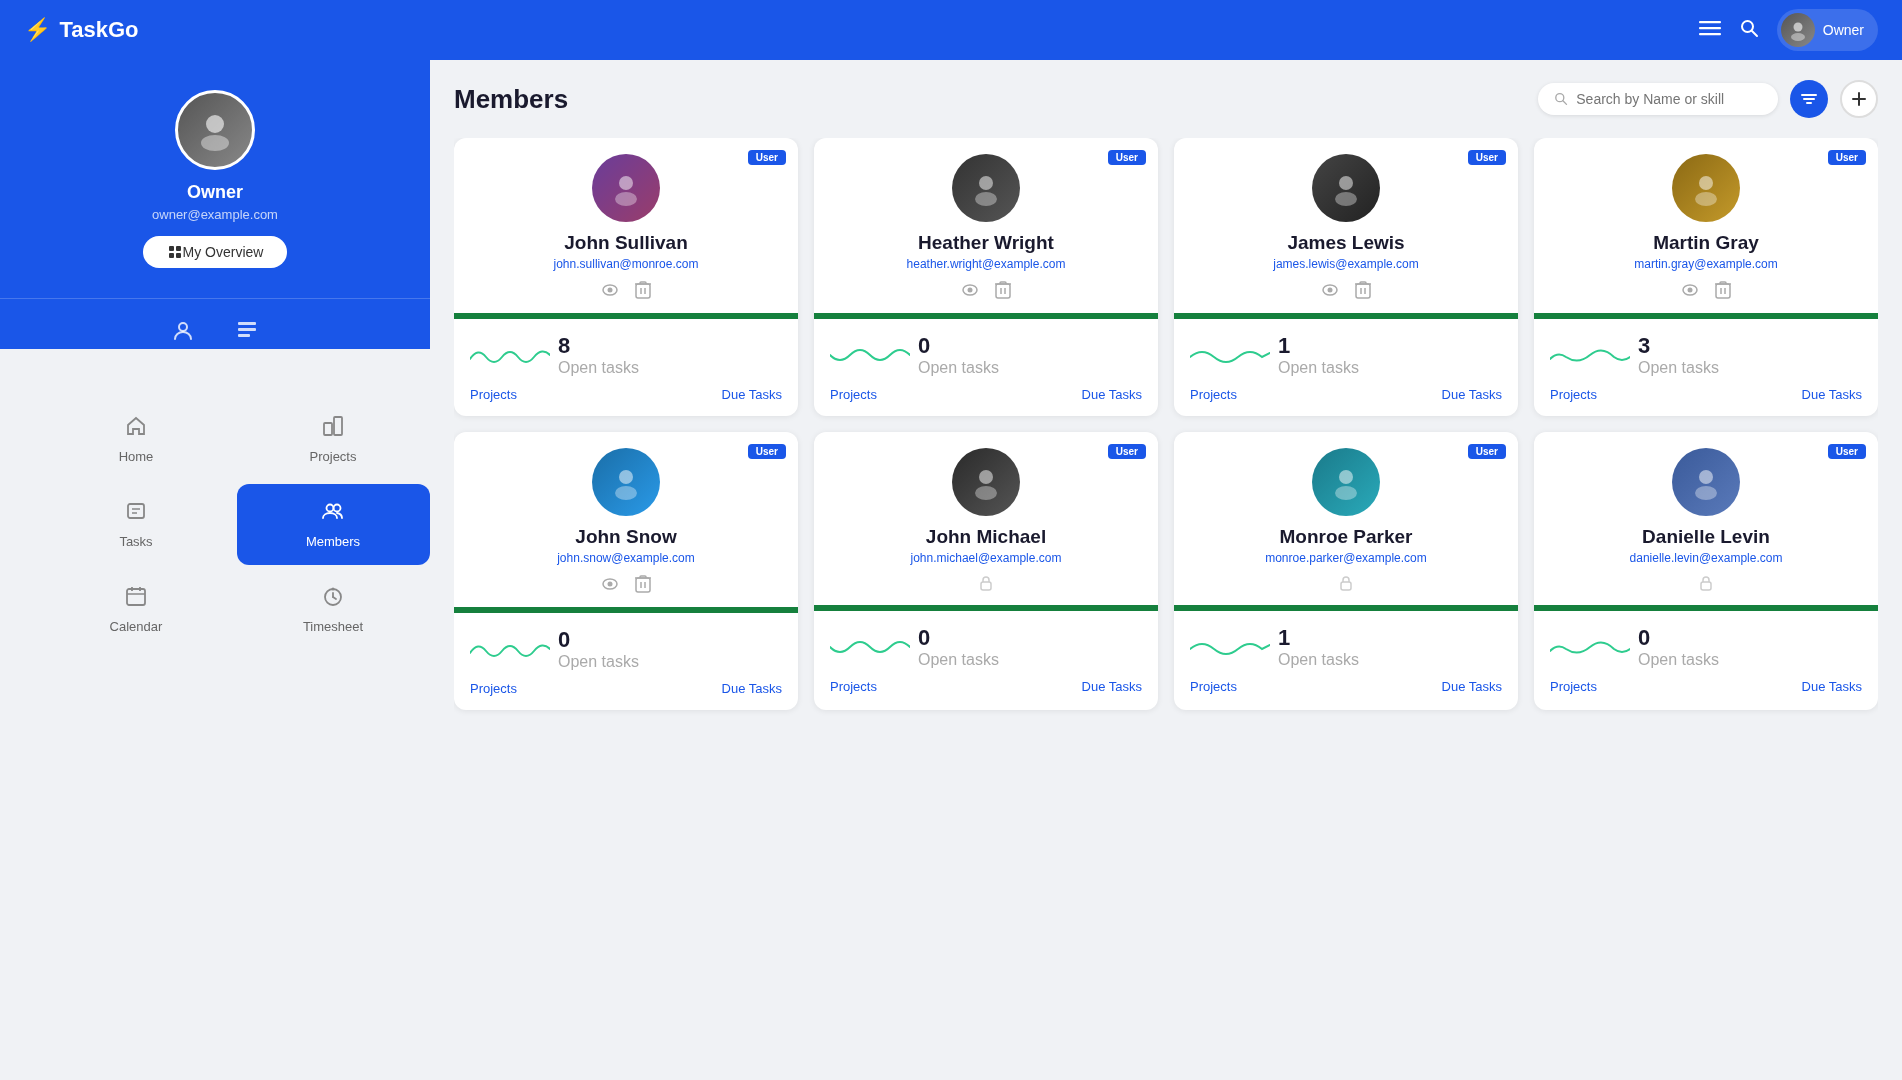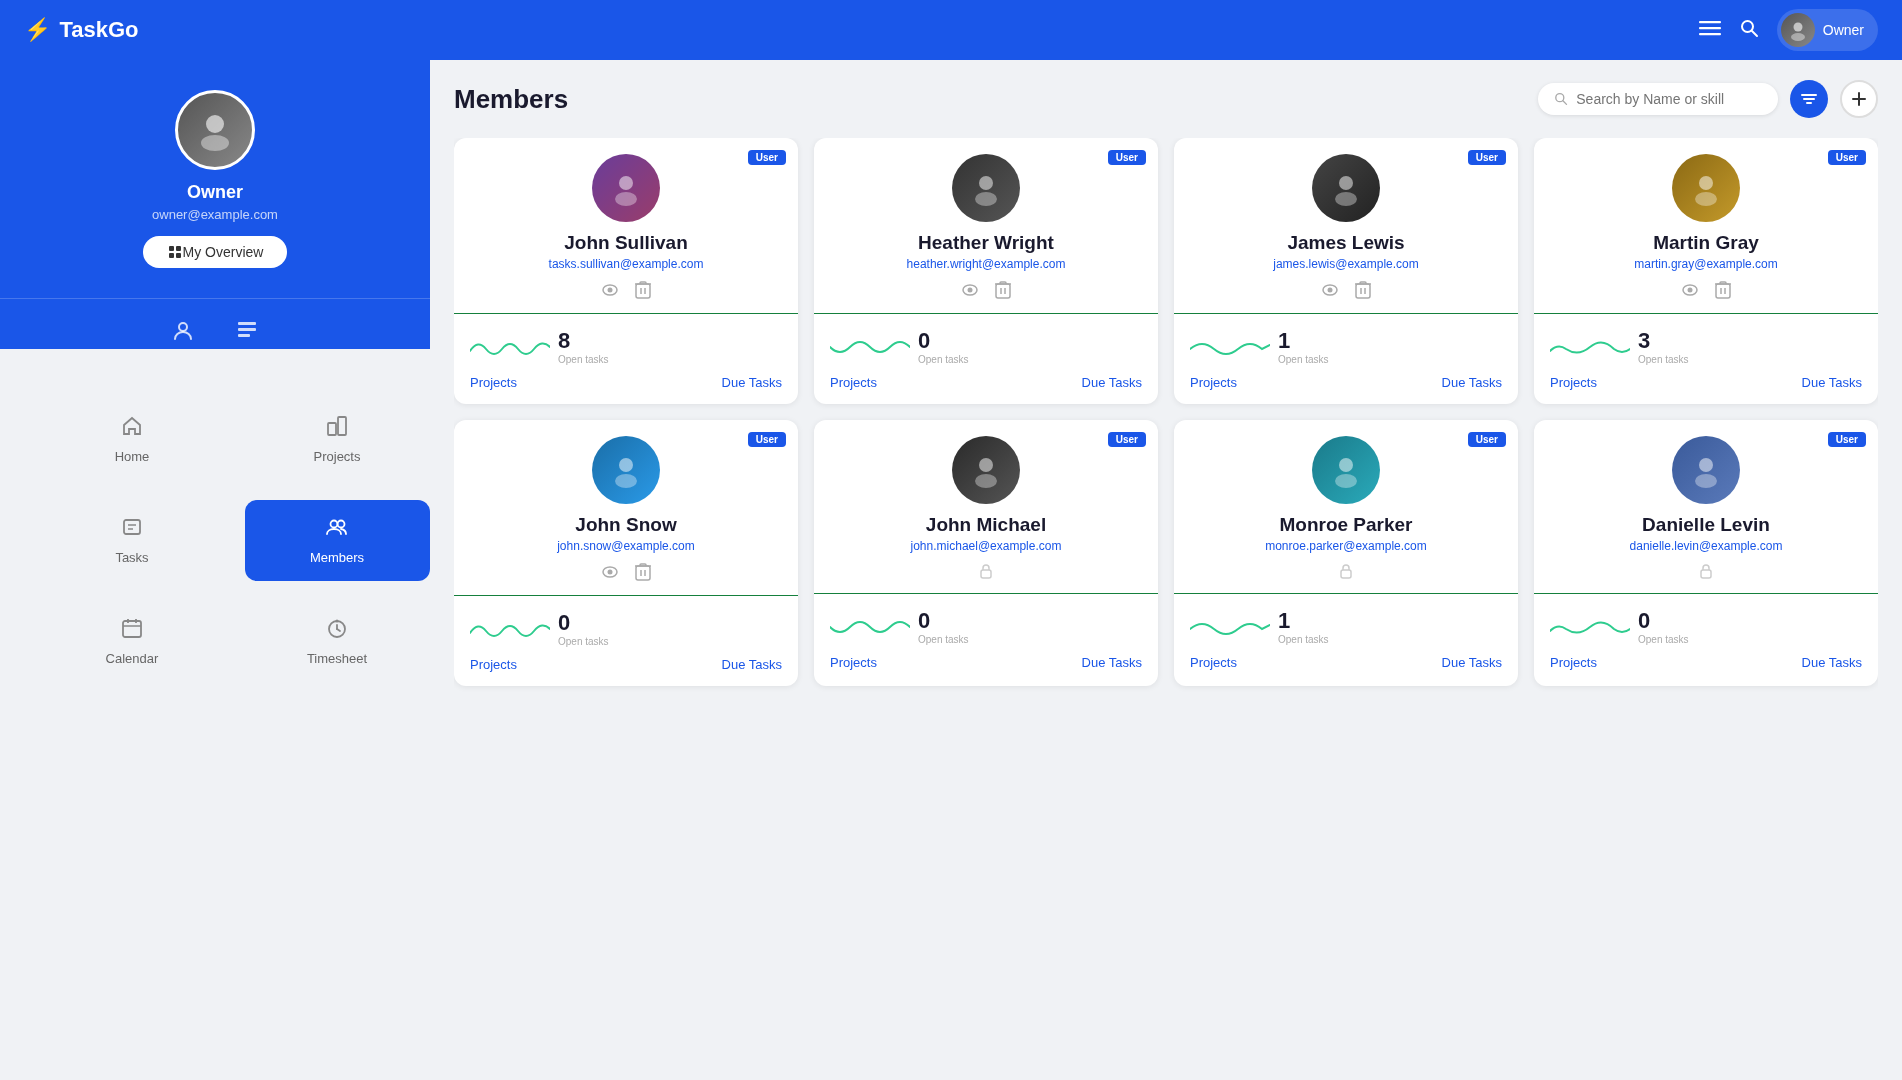--- a/index.html
+++ b/index.html
@@ -149,21 +149,21 @@
     .sidebar-tab-icon {
       color: rgba(255,255,255,0.8);
       font-size: 22px;
       cursor: pointer;
     }
 
     
     .nav-grid {
       display: grid;
       grid-template-columns: 1fr 1fr;
-      gap: 20px;
+      gap: 4px;
       padding: 20px;
       width: 100%;
       margin-left: 39px;
     }
     .nav-item {
       display: flex;
       flex-direction: column;
       align-items: center;
       padding: 16px 10px;
       border-radius: 12px;
@@ -261,21 +261,21 @@
       border-radius: 12px;
       overflow: hidden;
       box-shadow: 0 1px 6px rgba(0,0,0,0.08);
     }
     .card-top {
       padding: 16px 16px 10px;
       display: flex;
       flex-direction: column;
       align-items: center;
       position: relative;
-      border-bottom: 1px solid #15803d;
+      border-bottom: 6px solid #15803d;
     }
     .user-badge {
       position: absolute;
       top: 12px;
       right: 12px;
       background: #1a56e8;
       color: white;
       font-size: 10px;
       padding: 2px 8px;
       border-radius: 4px;
@@ -325,21 +325,21 @@
       align-items: center;
       gap: 8px;
       margin-bottom: 10px;
     }
     .tasks-count {
       font-size: 22px;
       font-weight: 700;
       color: #1a1a2e;
     }
     .tasks-label {
-      font-size: 10px;
+      font-size: 16px;
       color: #aaa;
     }
     .card-links {
       display: flex;
       justify-content: space-between;
     }
     .card-link {
       font-size: 13px;
       color: #1a56e8;
       cursor: pointer;
@@ -539,21 +539,21 @@
         <div class="member-card">
     <div class="card-top">
       <span class="user-badge">User</span>
       <div class="card-avatar av-1">
         <svg width="36" height="36" viewBox="0 0 36 36" fill="none">
                 <circle cx="18" cy="13" r="7" fill="rgba(255,255,255,0.5)"></circle>
                 <ellipse cx="18" cy="29" rx="11" ry="7" fill="rgba(255,255,255,0.35)"></ellipse>
               </svg>
       </div>
       <div class="card-name">John Sullivan</div>
-      <div class="card-email">tasks.sullivan@example.com</div>
+      <div class="card-email">john.sullivan@monroe.com</div>
       <div class="card-actions">
         <span class="card-action-icon">
         <svg width="18" height="14" viewBox="0 0 18 14" fill="none">
                   <ellipse cx="9" cy="7" rx="7" ry="5" stroke="#aaa" stroke-width="1.5" fill="none"></ellipse>
                   <circle cx="9" cy="7" r="2.5" fill="#aaa"></circle>
                 </svg>
        </span>
        <span class="card-action-icon">
         <svg width="16" height="18" viewBox="0 0 16 18" fill="none">
                   <rect x="1" y="3" width="14" height="14" rx="2" stroke="#aaa" stroke-width="1.5" fill="none"></rect>

